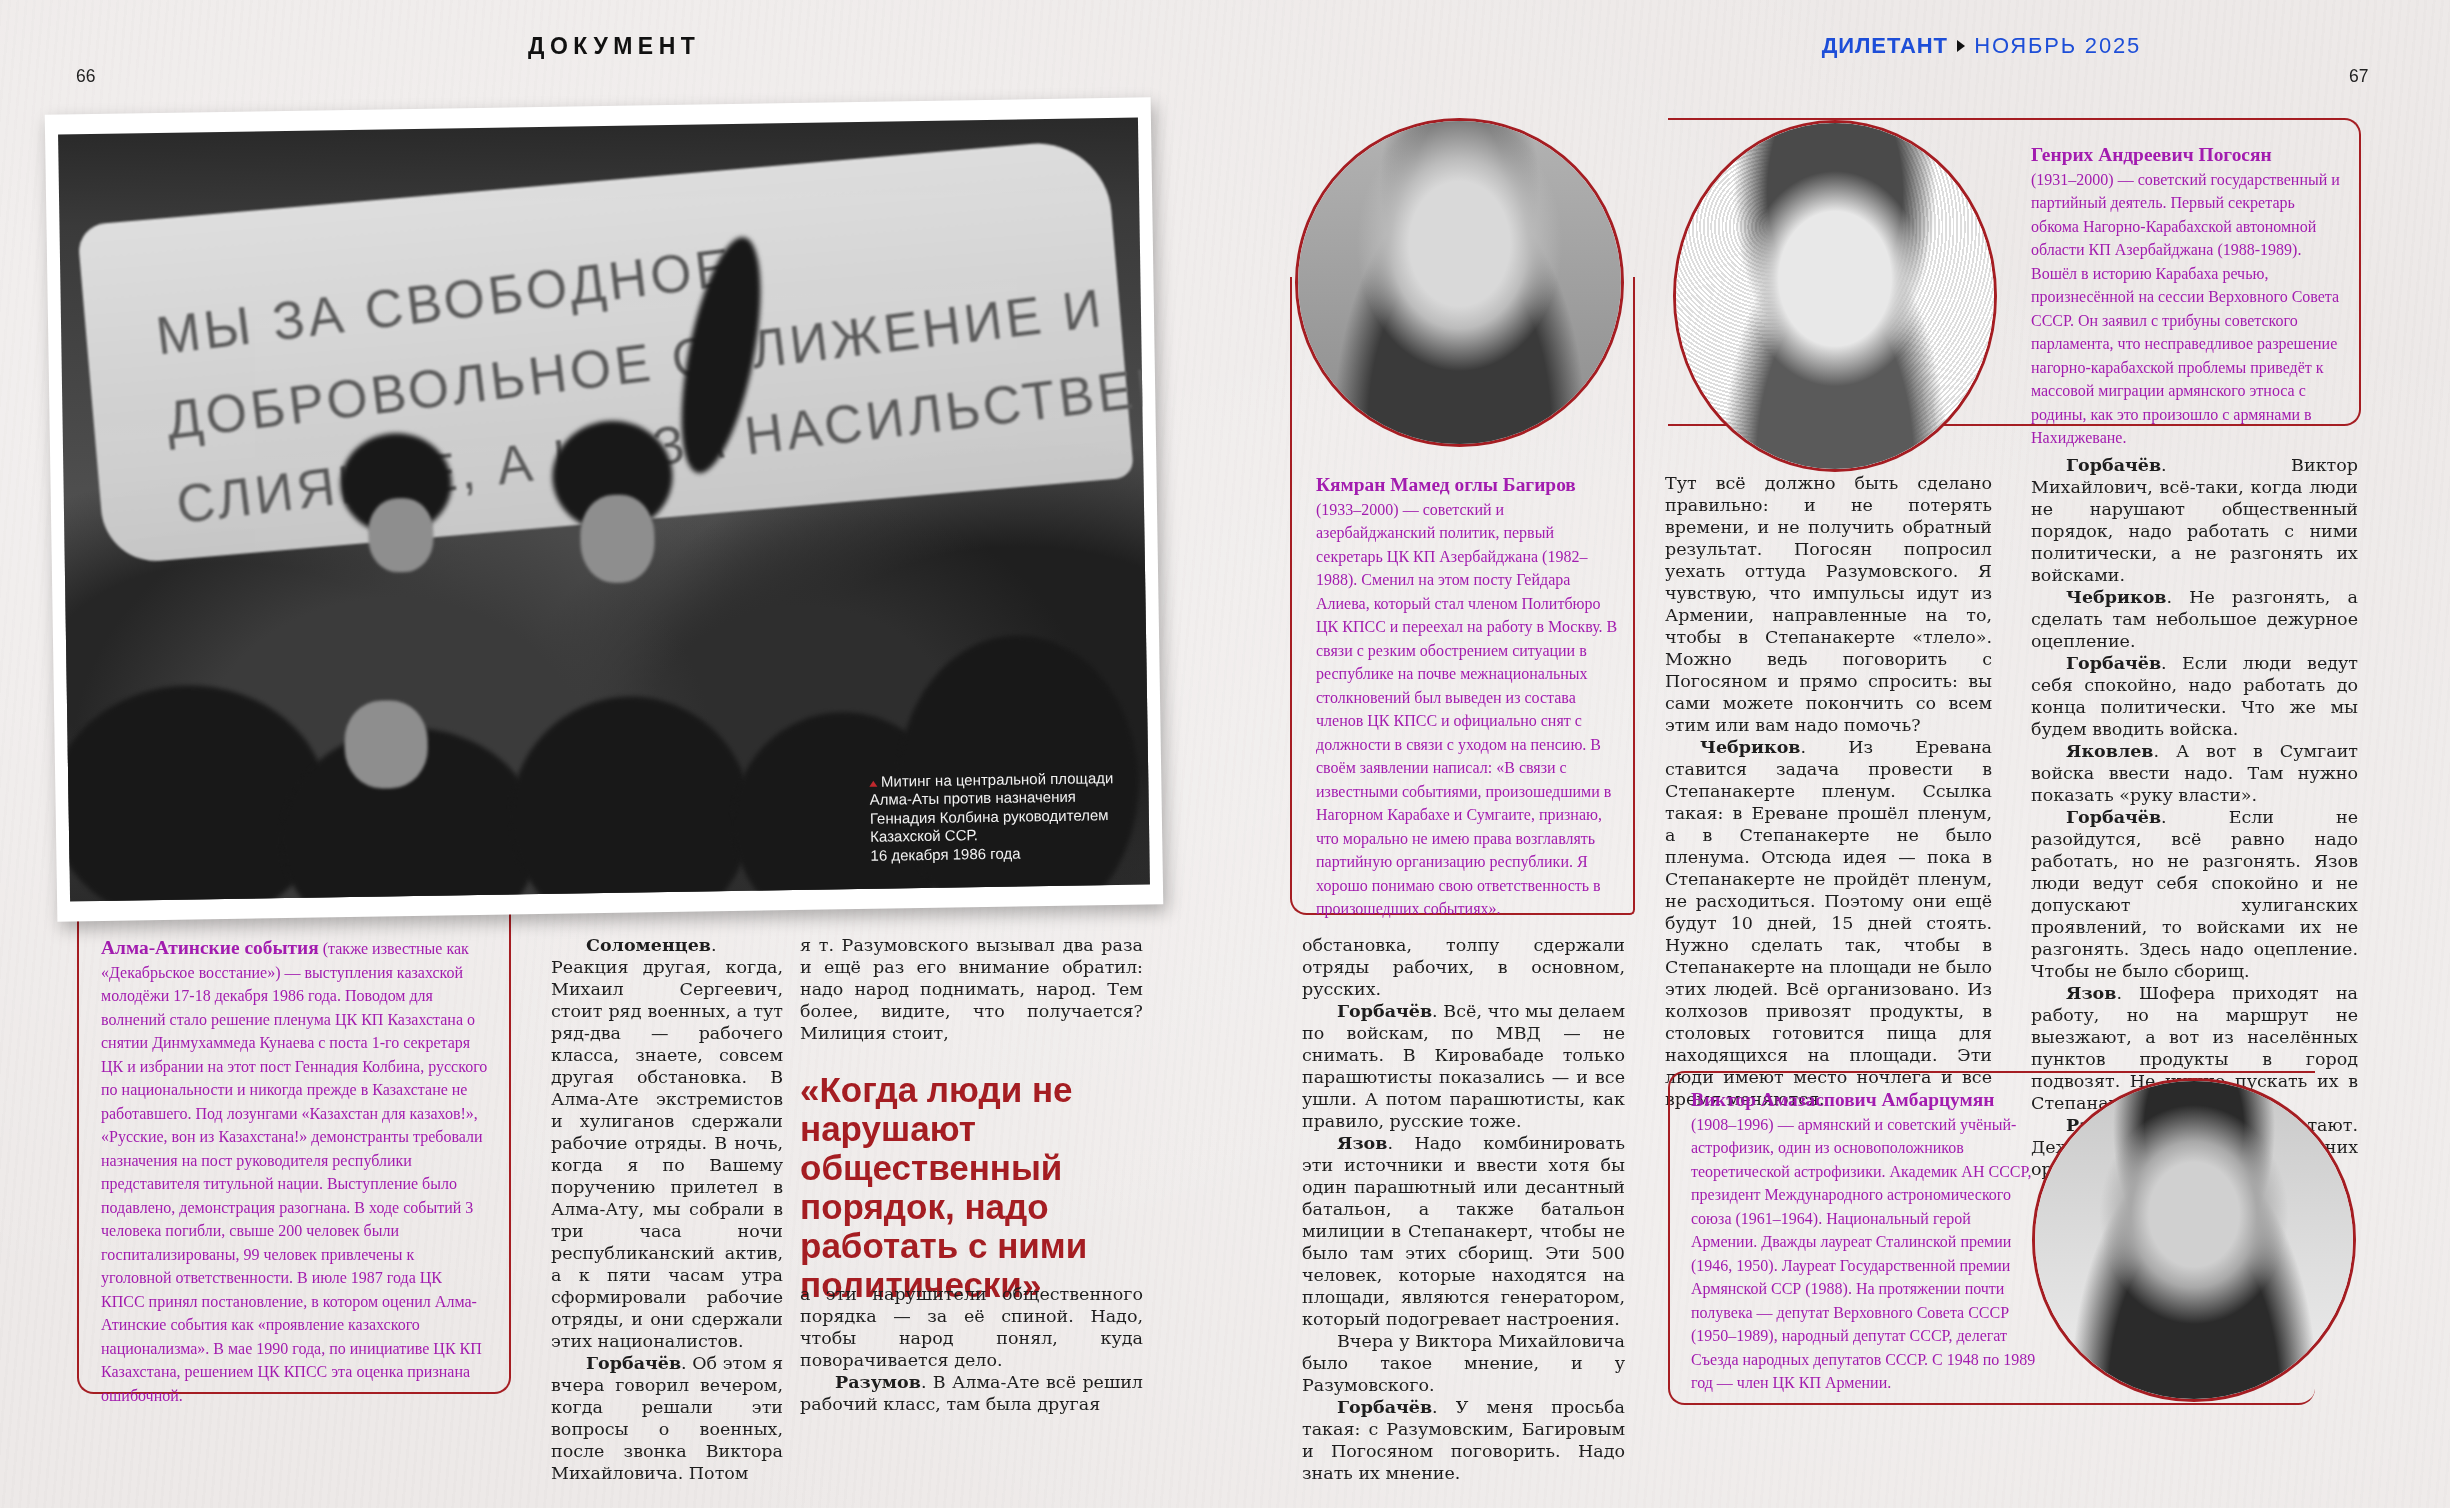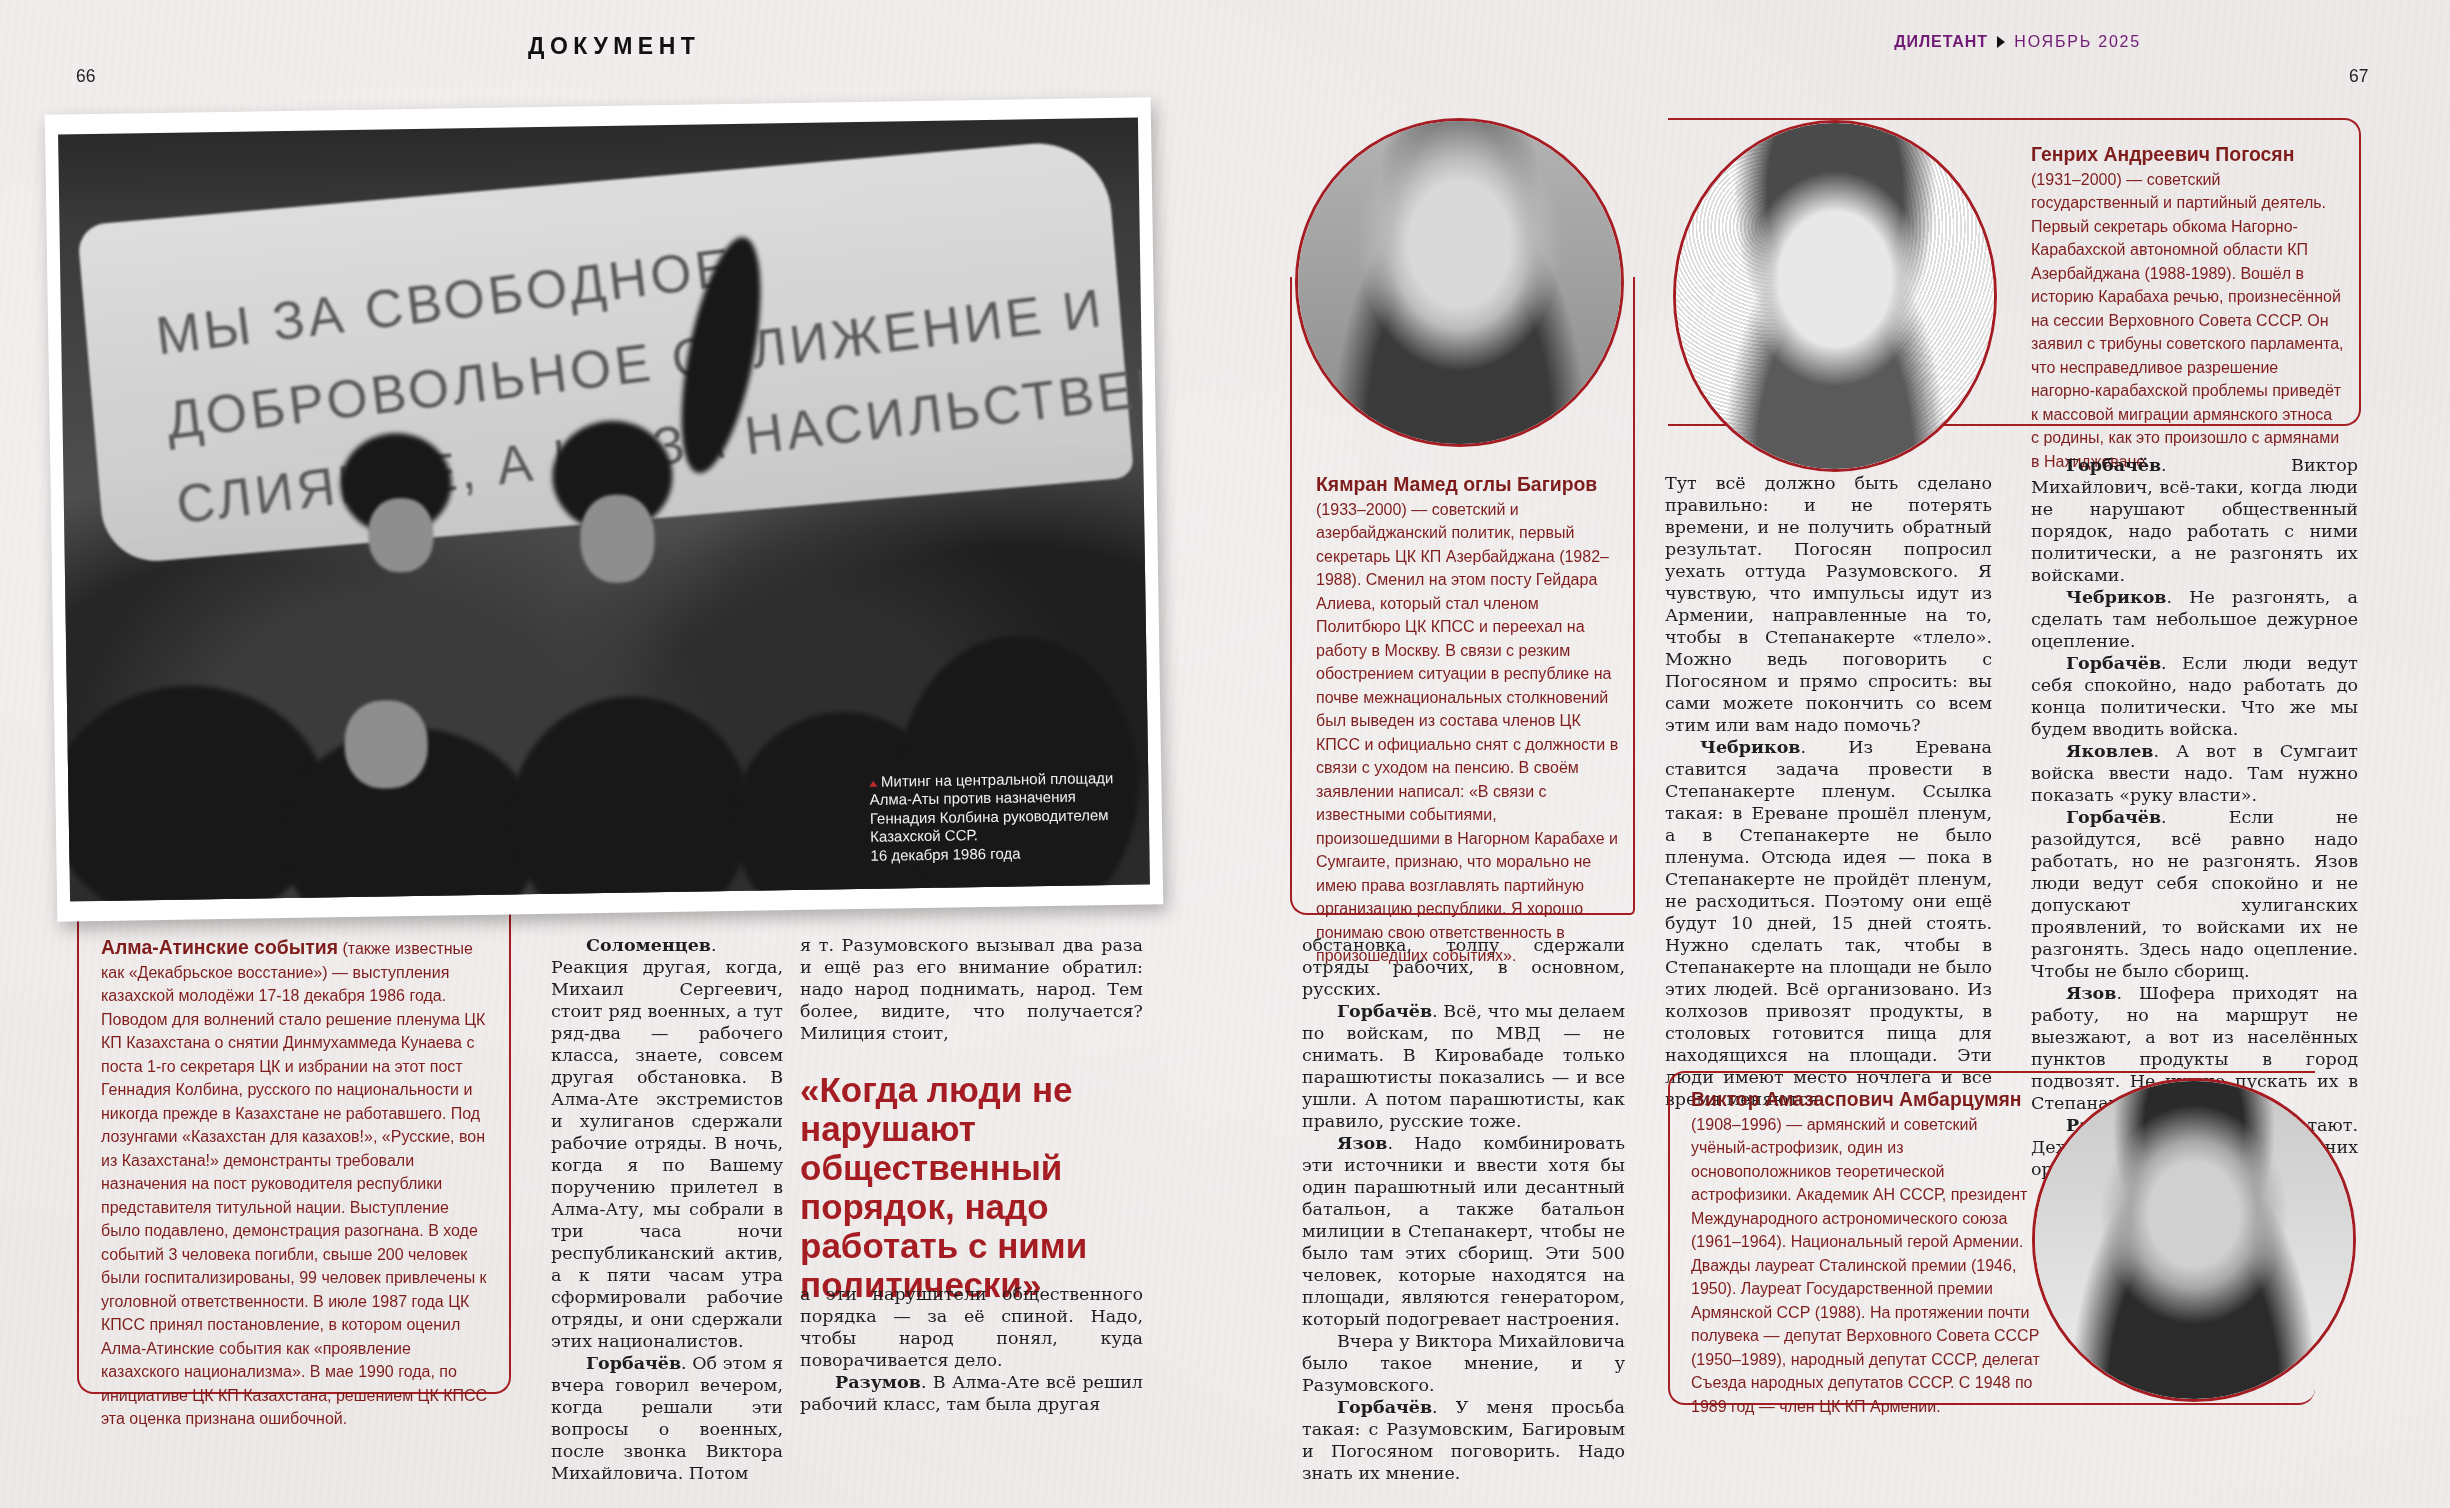--- a/index.html
+++ b/index.html
@@ -9,21 +9,21 @@
     background-image:
       radial-gradient(ellipse at 20% 30%, rgba(255,255,255,0.35), transparent 60%),
       radial-gradient(ellipse at 75% 70%, rgba(255,255,255,0.3), transparent 55%),
       repeating-linear-gradient(95deg, rgba(0,0,0,0.012) 0 2.8px, transparent 2.8px 8.3px);
     font-family: "DejaVu Serif", serif;
     color: #1b1b1b;
   }
   .abs { position: absolute; }
   .folio { font-family: "Liberation Sans", sans-serif; font-size: 17.5px; color: #222; top: 35px; margin-top: 31px; }
   .rubric { font-family: "Liberation Sans", sans-serif; font-weight: bold; font-size: 23px; letter-spacing: 5.5px; top: 33px; left: 528px; color: #111; }
-  .masthead { top: 33px; right: 309px; font-family: "Liberation Sans", sans-serif; font-size: 16px; letter-spacing: 1.8px; color: #701a75; display: flex; align-items: center; gap: 9.2px; }
+  .masthead { top: 33px; right: 309px; font-family: "Liberation Sans", sans-serif; font-size: 22px; letter-spacing: 1.8px; color: #1d4ed8; display: flex; align-items: center; gap: 9.2px; }
   .masthead .brand { font-weight: bold; letter-spacing: 0.9px; }
   .masthead .tri { display: inline-block; width: 0; height: 0; border-top: 6.5px solid transparent; border-bottom: 6.5px solid transparent; border-left: 8.3px solid #111; }
 
   
   .photo-frame {
     left: 51px; top: 106px; width: 1106px; height: 807px; background: #fff;
     transform: rotate(-0.9deg); box-shadow: 3.7px 7.4px 16.6px rgba(0,0,0,0.28);
   }
   .photo {
     position: absolute; left: 13px; top: 20px; right: 13px; bottom: 20px; overflow: hidden;
@@ -48,21 +48,21 @@
   .crowd { position: absolute; border-radius: 50%; background: #181818; filter: blur(2.8px); }
   .face { position: absolute; border-radius: 45%; background: #8e8e8e; filter: blur(1.8px); }
   .photo-caption {
     position: absolute; right: 26px; bottom: 24px; width: 253px;
     font-family: "Liberation Sans", sans-serif; font-size: 15px; line-height: 18.4px; color: #f1f1f1;
   }
   .photo-caption .mk { display: inline-block; width: 0; height: 0; border-left: 4.6px solid transparent; border-right: 4.6px solid transparent; border-bottom: 6.5px solid #c0282d; margin-right: 3.7px; }
 
   
   .box { border: 2.8px solid #a51d22; border-radius: 16.6px; }
-  .redtext { font-family: Liberation Sans, sans-serif; color: #7f1d1d; font-size: 16px; line-height: 23.5px; }
+  .redtext { font-family: Liberation Serif, serif; color: #a21caf; font-size: 16px; line-height: 23.5px; }
   .redtext b { font-size: 19.4px; }
 
   .col { font-family: "DejaVu Serif", serif; font-size: 17.5px; line-height: 22px; color: #1d1d1d; text-align: justify; }
   .col p { margin: 0; text-indent: 35px; }
   .col p.noind { text-indent: 0; }
   .col b { font-weight: bold; }
 
   .pullquote {
     left: 800px; top: 1040px; width: 350px; font-family: "Liberation Sans", sans-serif;
     font-weight: bold; color: #a51d22; font-size: 35px; line-height: 39px; margin-top: 30px;

